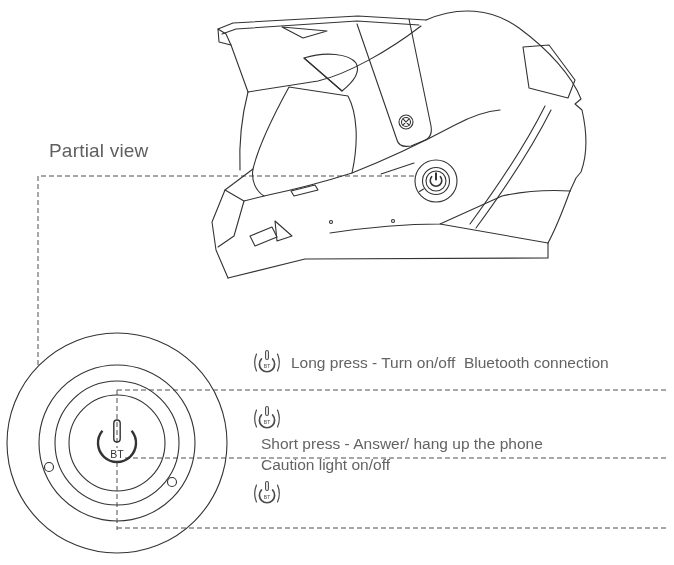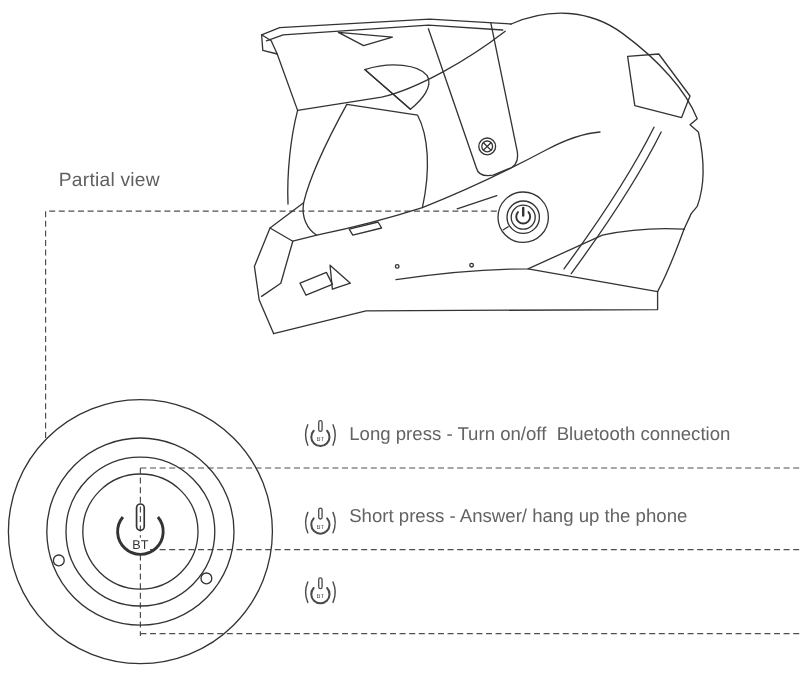--- a/index.html
+++ b/index.html
@@ -3,21 +3,21 @@
 <meta charset="utf-8">
 <style>
   html,body{margin:0;padding:0;}
   body{
     width:674px;height:565px;position:relative;overflow:hidden;
     background:#ffffff;
     font-family:"Liberation Sans","DejaVu Sans",sans-serif;
   }
   #art{position:absolute;left:0;top:0;width:674px;height:565px;}
   .label{
-    position:absolute;color:#5f5f5f;font-size:16px;letter-spacing:.2px;
+    position:absolute;color:#5f5f5f;font-size:19px;letter-spacing:.2px;
     white-space:pre;line-height:21px;
   }
   .row{position:absolute;display:flex;align-items:flex-start;justify-content:space-between;}
   .row .icon{width:30px;height:30px;flex:0 0 30px;}
   .row .txt{margin-left:9px;color:#636363;font-size:15.5px;line-height:21px;}
   .row .txt div{white-space:pre;}
   .r-center{align-items:center;}
 </style>
 </head>
 <body>
@@ -113,30 +113,31 @@
     <path d="M25.5,7 Q29.2,15.5 25.5,24" stroke-width="1.2"></path>
     <path d="M9.4,12 A7.6,7.6 0 1 0 20.6,12" stroke-width="1.7"></path>
     <rect x="13.6" y="3.5" width="2.8" height="9" rx="1.4" stroke-width="1.1"></rect>
     <text x="15" y="20.5" text-anchor="middle" font-size="5" fill="#4a4a4a" stroke="none" font-family="Liberation Sans, sans-serif">BT</text>
   </svg>
   <div class="txt">
     <div>Long press - Turn on/off  Bluetooth connection</div>
   </div>
 </div>
 
-<div class="row" style="left:252px;top:420px;">
+<div class="row" style="left:252px;top:403px;flex-direction:column;">
   <svg class="icon" viewBox="0 0 30 30" stroke="#4a4a4a" fill="none" stroke-linecap="round">
     <path d="M4.5,7 Q0.8,15.5 4.5,24" stroke-width="1.2"></path>
     <path d="M25.5,7 Q29.2,15.5 25.5,24" stroke-width="1.2"></path>
     <path d="M9.4,12 A7.6,7.6 0 1 0 20.6,12" stroke-width="1.7"></path>
     <rect x="13.6" y="3.5" width="2.8" height="9" rx="1.4" stroke-width="1.1"></rect>
     <text x="15" y="20.5" text-anchor="middle" font-size="5" fill="#4a4a4a" stroke="none" font-family="Liberation Sans, sans-serif">BT</text>
   </svg>
   <div class="txt" style="margin-top:0px;">
     <div>Short press - Answer/ hang up the phone</div>
+    <div>Caution light on/off</div>
   </div>
 </div>
 
 <div class="row r-center" style="left:252px;top:478px;height:30px;">
   <svg class="icon" viewBox="0 0 30 30" stroke="#4a4a4a" fill="none" stroke-linecap="round">
     <path d="M4.5,7 Q0.8,15.5 4.5,24" stroke-width="1.2"></path>
     <path d="M25.5,7 Q29.2,15.5 25.5,24" stroke-width="1.2"></path>
     <path d="M9.4,12 A7.6,7.6 0 1 0 20.6,12" stroke-width="1.7"></path>
     <rect x="13.6" y="3.5" width="2.8" height="9" rx="1.4" stroke-width="1.1"></rect>
     <text x="15" y="20.5" text-anchor="middle" font-size="5" fill="#4a4a4a" stroke="none" font-family="Liberation Sans, sans-serif">BT</text>

